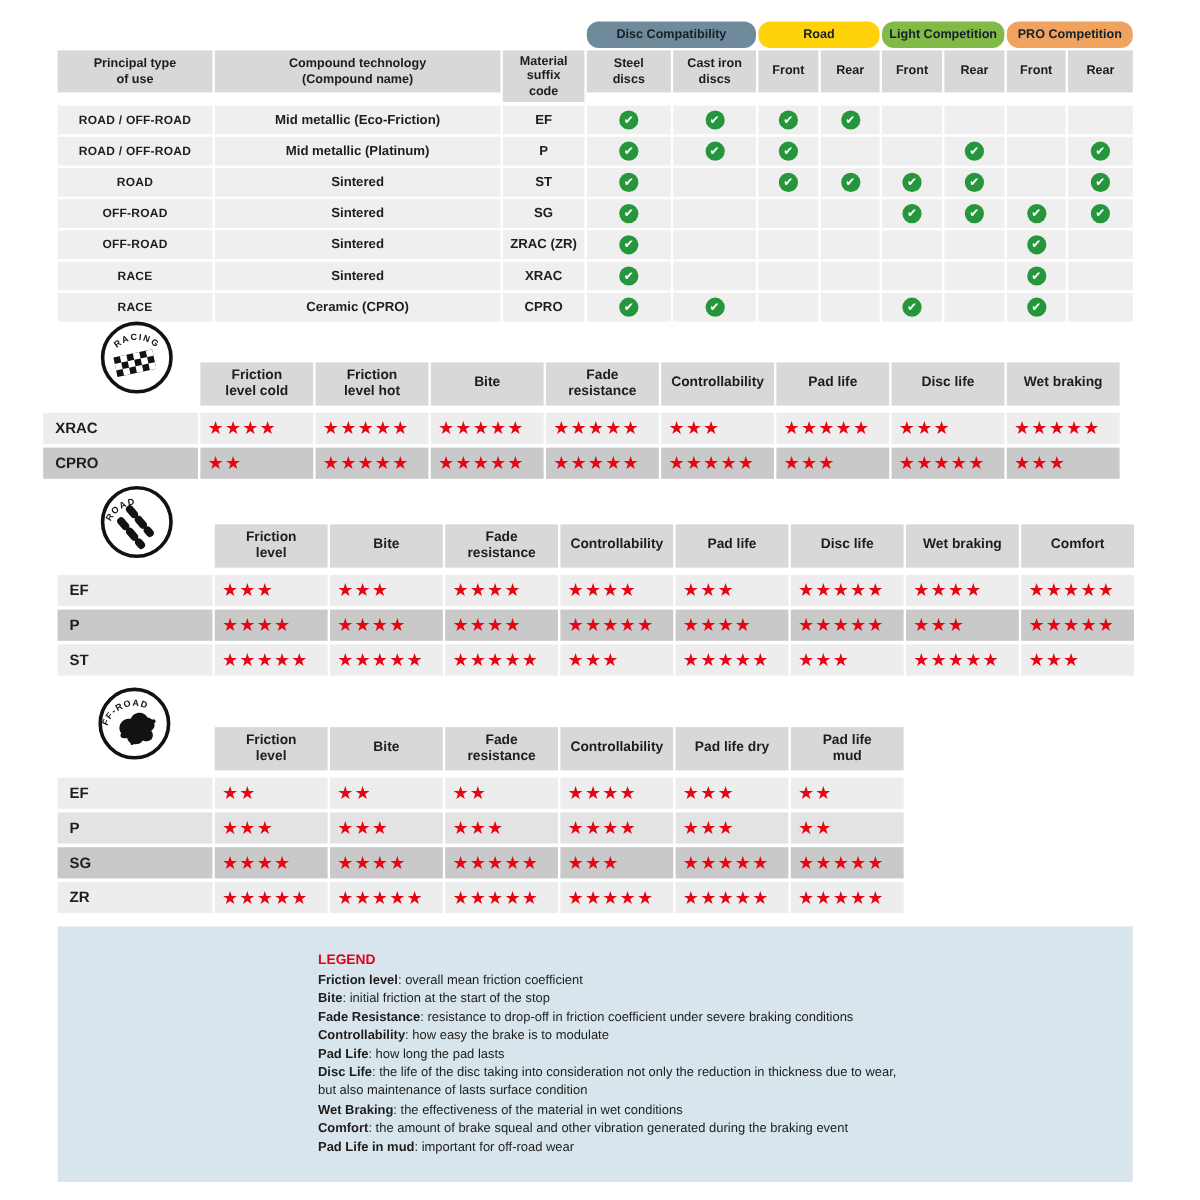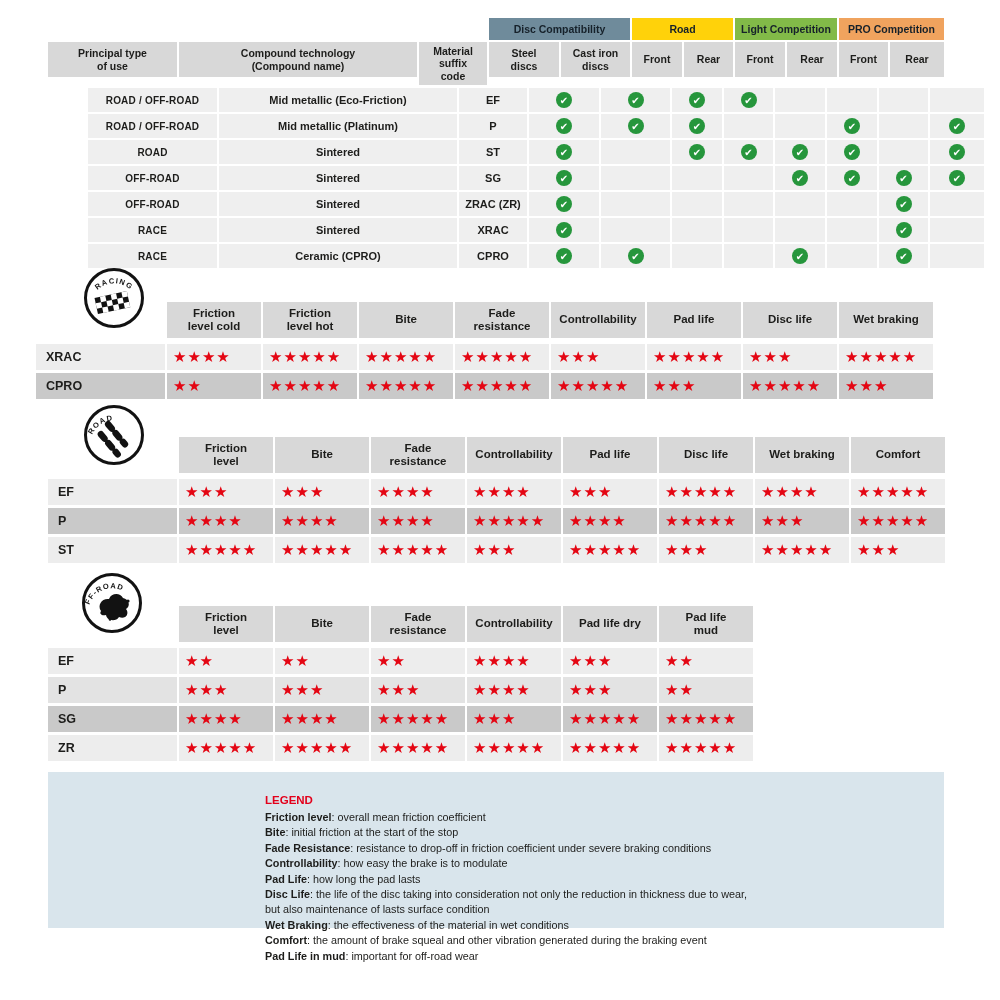--- a/index.html
+++ b/index.html
@@ -4,34 +4,34 @@
 <style>
   html,body{margin:0;padding:0;width:1000px;height:1000px;background:#fff;
     font-family:"Liberation Sans",sans-serif;color:#1d1d1b;}
   .canvas{position:absolute;inset:0;width:1000px;height:1000px;overflow:hidden;}
 
   
   .compat{position:absolute;left:48px;top:18px;width:896px;}
   .grid11{display:grid;grid-template-columns:129px 238px 68px 70px 69px 50px 49px 50px 50px 49px 54px;column-gap:2px;}
   .ghead{margin-bottom:2px;}
   .ghead .g{height:22px;display:flex;align-items:center;justify-content:center;
-    font-weight:bold;font-size:10.5px;color:#16212a;}
+    font-weight:bold;font-size:10.5px;color:#16212a;border-radius:10px;}
   .g-disc{grid-column:4 / span 2;background:#6f8b9b;}
   .g-road{grid-column:6 / span 2;background:#ffd20a;}
   .g-light{grid-column:8 / span 2;background:#82ba48;}
   .g-pro{grid-column:10 / span 2;background:#f0a35e;}
   .chead{margin-bottom:3px;}
   .chead .c{height:35px;display:flex;align-items:center;justify-content:center;text-align:center;
     font-weight:bold;font-size:10.5px;line-height:1.15;background:#d8d8d8;}
   .c0{padding:0 26px;} .c1{padding:0 45px;} .c2{padding:4px 8px;}
   .c3,.c4{background:#b0c4cf;padding:0 10px;}
   .c5,.c6{background:#fcf0a4;}
   .c7,.c8{background:#cce3ab;}
   .c9,.c10{background:#fad8b4;}
-  .trow{margin-bottom:2px;margin-left:40px;}
+  .trow{margin-bottom:2px;}
   .trow .cell{height:24px;background:#efefef;display:flex;align-items:center;justify-content:center;
     text-align:center;font-weight:bold;font-size:11px;}
   .trow .use{font-size:10px;letter-spacing:.2px;}
   .check{display:none;width:16px;height:16px;border-radius:50%;background:#26963c;color:#fff;
     align-items:center;justify-content:center;font-size:10px;font-family:"DejaVu Sans",sans-serif;}
   .check.on{display:flex;}
   .check::after{content:"✔";}
 
   
   .rt{position:absolute;}
@@ -47,21 +47,21 @@
     font-size:15px;letter-spacing:1px;font-family:"DejaVu Sans",sans-serif;}
   .row.light>div{background:#ededed;}
   .row.mid>div{background:#e3e3e3;}
   .row.dark>div{background:#c9c9c9;}
 
   
   .sicon{position:absolute;}
   .sicon text{font-family:"Liberation Sans",sans-serif;}
 
   
-  .legend{position:absolute;left:48px;top:772px;width:896px;height:156px;background:#d9e5ec;
+  .legend{position:absolute;left:48px;top:772px;width:896px;height:213px;background:#d9e5ec;
     padding:22px 20px 0 217px;box-sizing:border-box;}
   .legend .title{color:#e3001b;font-weight:bold;font-size:11.5px;margin-bottom:4px;}
   .legend .line{font-size:10.8px;line-height:15.4px;}
   .legend .term{font-weight:bold;}
 </style>
 </head>
 <body>
 
 <div class="canvas">
 

